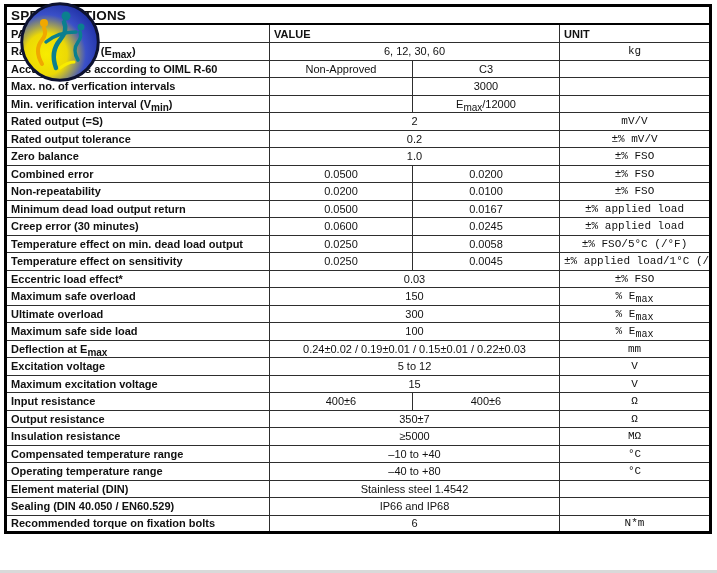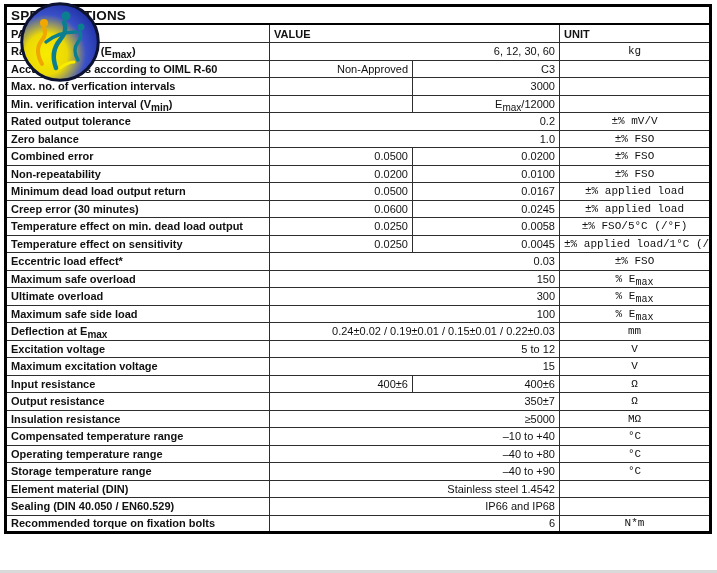--- a/index.html
+++ b/index.html
@@ -27,21 +27,21 @@
   tr.title-row td{
     border-bottom:2px solid #000;
     font-size:13.5px;font-weight:bold;letter-spacing:0.2px;
     text-align:left;height:16px;
   }
   tr.colhead-row th{
     font-weight:bold;text-align:left;height:17px;
   }
   tbody tr{height:17.5px;}
   td.param{font-weight:bold;text-align:left;}
-  td.val{text-align:right;font-weight:normal;}
+  td.val{text-align:center;font-weight:normal;}
   td.unit{text-align:center;font-weight:normal;font-family:Liberation Mono, monospace;}
   sub{font-size:10px;line-height:0;}
   .logo{
     position:absolute;left:20px;top:2px;width:80px;height:80px;
   }
 </style>
 </head>
 <body>
 
 <table class="spec">
@@ -79,20 +79,25 @@
         <td class="val">3000</td>
         <td class="unit"></td>
       </tr>
       <tr>
         <td class="param">Min. verification interval (V<sub>min</sub>)</td>
         <td class="val"></td>
         <td class="val">E<sub>max</sub>/12000</td>
         <td class="unit"></td>
       </tr>
       <tr>
+        <td class="param">Rated output (=S)</td>
+        <td class="val" colspan="2">2</td>
+        <td class="unit">mV/V</td>
+      </tr>
+      <tr>
         <td class="param">Rated output tolerance</td>
         <td class="val" colspan="2">0.2</td>
         <td class="unit">±% mV/V</td>
       </tr>
       <tr>
         <td class="param">Zero balance</td>
         <td class="val" colspan="2">1.0</td>
         <td class="unit">±% FSO</td>
       </tr>
       <tr>
@@ -183,25 +188,20 @@
         <td class="unit">MΩ</td>
       </tr>
       <tr>
         <td class="param">Compensated temperature range</td>
         <td class="val" colspan="2">–10 to +40</td>
         <td class="unit">°C</td>
       </tr>
       <tr>
         <td class="param">Operating temperature range</td>
         <td class="val" colspan="2">–40 to +80</td>
-        <td class="unit">°C</td>
-      </tr>
-      <tr>
-        <td class="param">Storage temperature range</td>
-        <td class="val" colspan="2">–40 to +90</td>
         <td class="unit">°C</td>
       </tr>
       <tr>
         <td class="param">Element material (DIN)</td>
         <td class="val" colspan="2">Stainless steel 1.4542</td>
         <td class="unit"></td>
       </tr>
       <tr>
         <td class="param">Sealing (DIN 40.050 / EN60.529)</td>
         <td class="val" colspan="2">IP66 and IP68</td>

